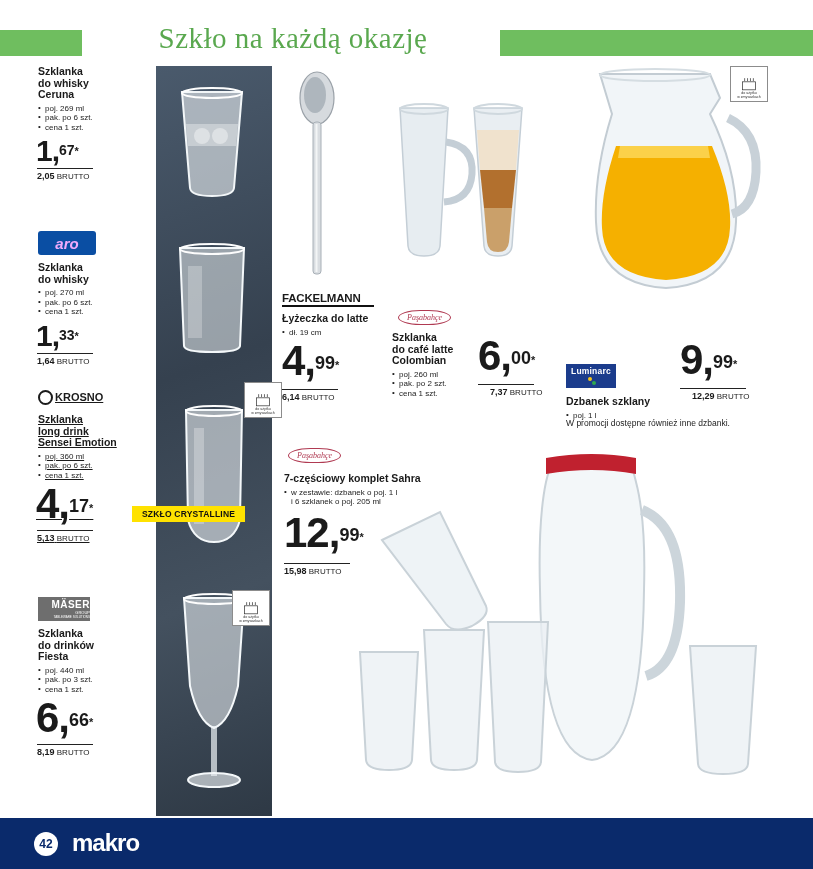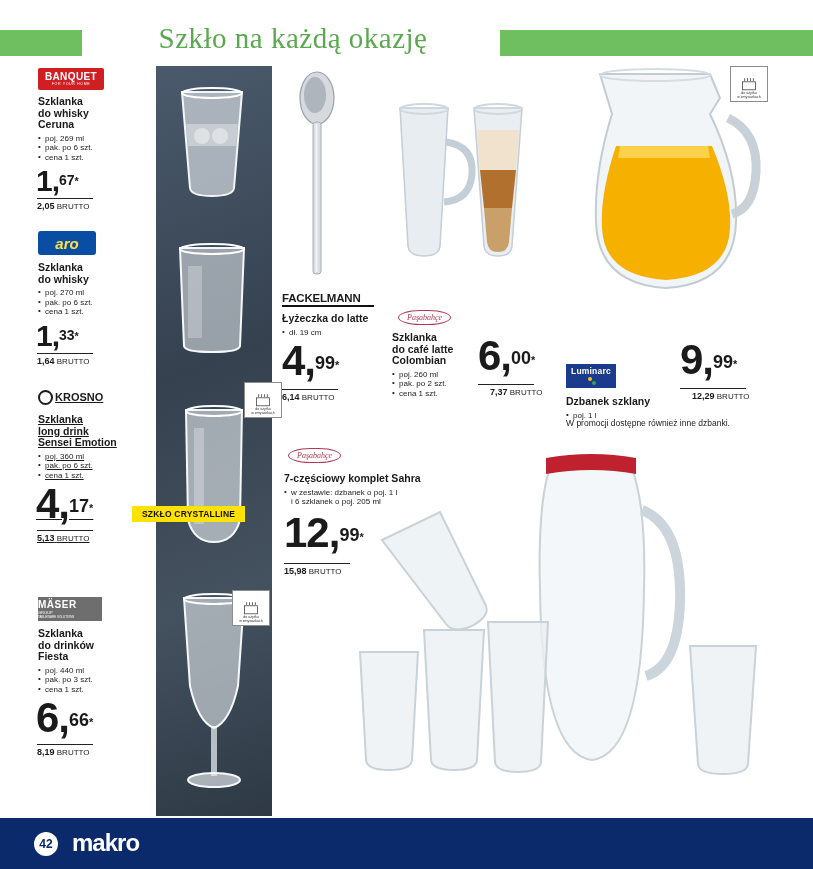--- a/index.html
+++ b/index.html
@@ -20,26 +20,26 @@
   
   .leftcol{position:absolute;left:32px;top:66px;width:240px;height:750px;background:#3d4a5a;}
   .photo-strip{position:absolute;left:124px;top:0;width:116px;height:750px;
       background:linear-gradient(160deg,#4a5a6c 0%, #35414f 40%, #44515f 70%, #2e3945 100%);}
   .lc-info{position:absolute;left:0;width:124px;background:#ffffff;}
   .brand{height:26px;margin:0 0 4px 6px;display:flex;align-items:center;}
   .brand-banquet{background:#cf1f23;color:#fff;width:66px;height:22px;border-radius:2px;
      display:flex;flex-direction:column;align-items:center;justify-content:center;}
   .brand-banquet .b1{font-size:10px;font-weight:bold;letter-spacing:.4px;line-height:10px;}
   .brand-banquet .b2{font-size:3.6px;letter-spacing:.6px;line-height:5px;}
-  .brand-aro{background:#0a4ea3;color:#fde047;width:58px;height:24px;border-radius:3px;
+  .brand-aro{background:#0a4ea3;color:#f0abfc;width:58px;height:24px;border-radius:3px;
      display:flex;align-items:center;justify-content:center;font-size:15px;font-weight:bold;font-style:italic;}
   .brand-krosno{display:flex;align-items:center;font-size:11px;font-weight:bold;color:#1b1b1b;}
   .brand-krosno .kdot{width:11px;height:11px;border-radius:50%;border:2px solid #1b1b1b;margin-right:2px;}
-  .brand-maser{width:64px;height:24px;background:#6e6e6e;color:#fff;display:flex;flex-direction:column;
-     align-items:flex-start;justify-content:center;}
+  .brand-maser{width:52px;height:24px;background:#6e6e6e;color:#fff;display:flex;flex-direction:column;
+     align-items:flex-end;justify-content:center;}
   .brand-maser .m1{font-size:10px;font-weight:bold;letter-spacing:.5px;line-height:10px;}
   .brand-maser .m2{font-size:4px;line-height:5px;}
   .brand-maser .m3{font-size:3px;line-height:4px;}
   .p-title{font-size:10.5px;font-weight:bold;line-height:11.5px;margin:0 0 3px 6px;}
   .p-bullets{margin:0 0 4px 6px;padding:0;list-style:none;}
   .p-bullets li{font-size:8px;line-height:9.5px;color:#222;position:relative;padding-left:7px;}
   .p-bullets li:before{content:"•";position:absolute;left:0;top:-1px;font-size:8px;}
   .price{margin:2px 0 0 4px;position:relative;height:30px;}
   .price .int{font-family:"Liberation Sans",sans-serif;font-size:30px;font-weight:bold;line-height:30px;letter-spacing:-1px;}
   .price .frac{font-size:14px;font-weight:bold;vertical-align:super;line-height:14px;}
@@ -105,26 +105,20 @@
 
     <svg class="glass" style="left:14px;top:524px;" width="88" height="218" viewBox="0 0 88 218">
       <path d="M14 8 L74 8 L68 96 Q60 132 44 138 Q28 132 20 96 Z" fill="#e9eef1" fill-opacity="0.58" stroke="#f4f8fa" stroke-width="2"></path>
       <ellipse cx="44" cy="9" rx="30" ry="5" fill="none" stroke="#fdfdfd" stroke-width="2"></ellipse>
       <rect x="41" y="136" width="6" height="50" fill="#eef3f6" fill-opacity="0.7"></rect>
       <ellipse cx="44" cy="190" rx="26" ry="7" fill="#e9eef1" fill-opacity="0.65" stroke="#f4f8fa" stroke-width="2"></ellipse>
     </svg>
   </div>
 
   <div class="lc-info" style="top:0;height:196px;">
-    <div class="brand">
-      <div class="brand-banquet">
-        <div class="b1">BANQUET</div>
-        <div class="b2">FOR YOUR HOME</div>
-      </div>
-    </div>
     <div class="p-title" style="white-space:pre-line;">Szklanka
 do whisky
 Ceruna</div>
     <ul class="p-bullets">
       <li>poj. 269 ml</li>
       <li>pak. po 6 szt.</li>
       <li>cena 1 szt.</li>
     </ul>
     <div class="price">
       <span class="int">1,</span><span class="frac">67</span><span class="star">*</span>

